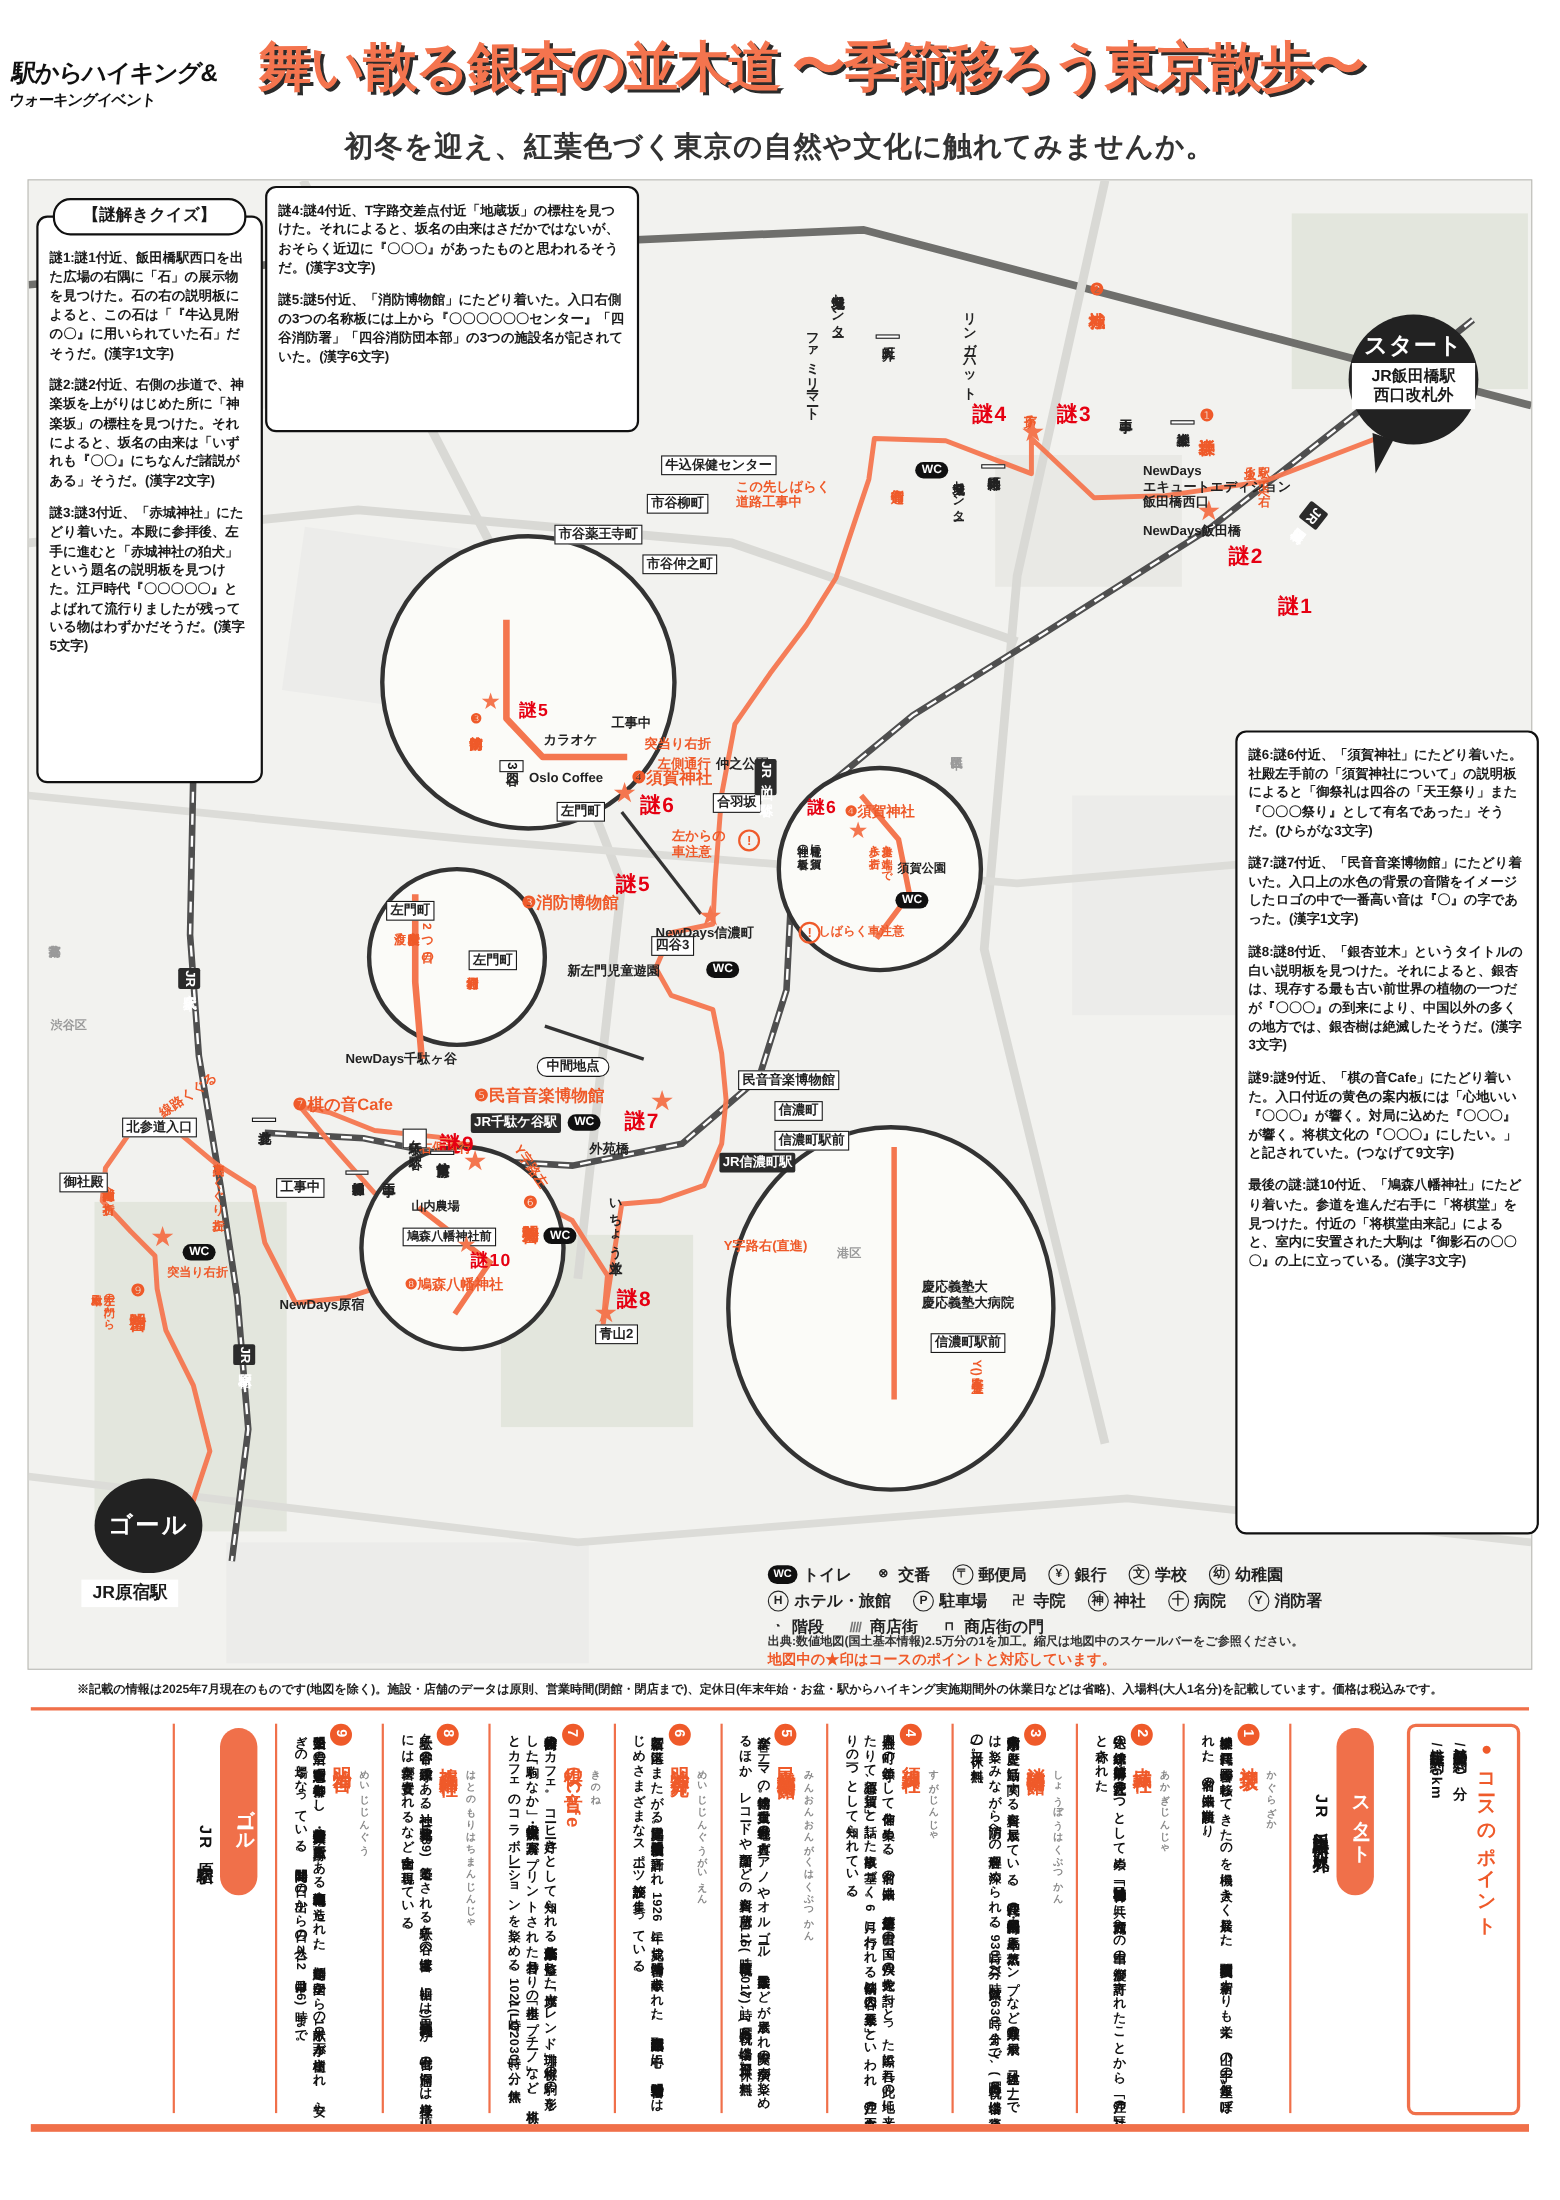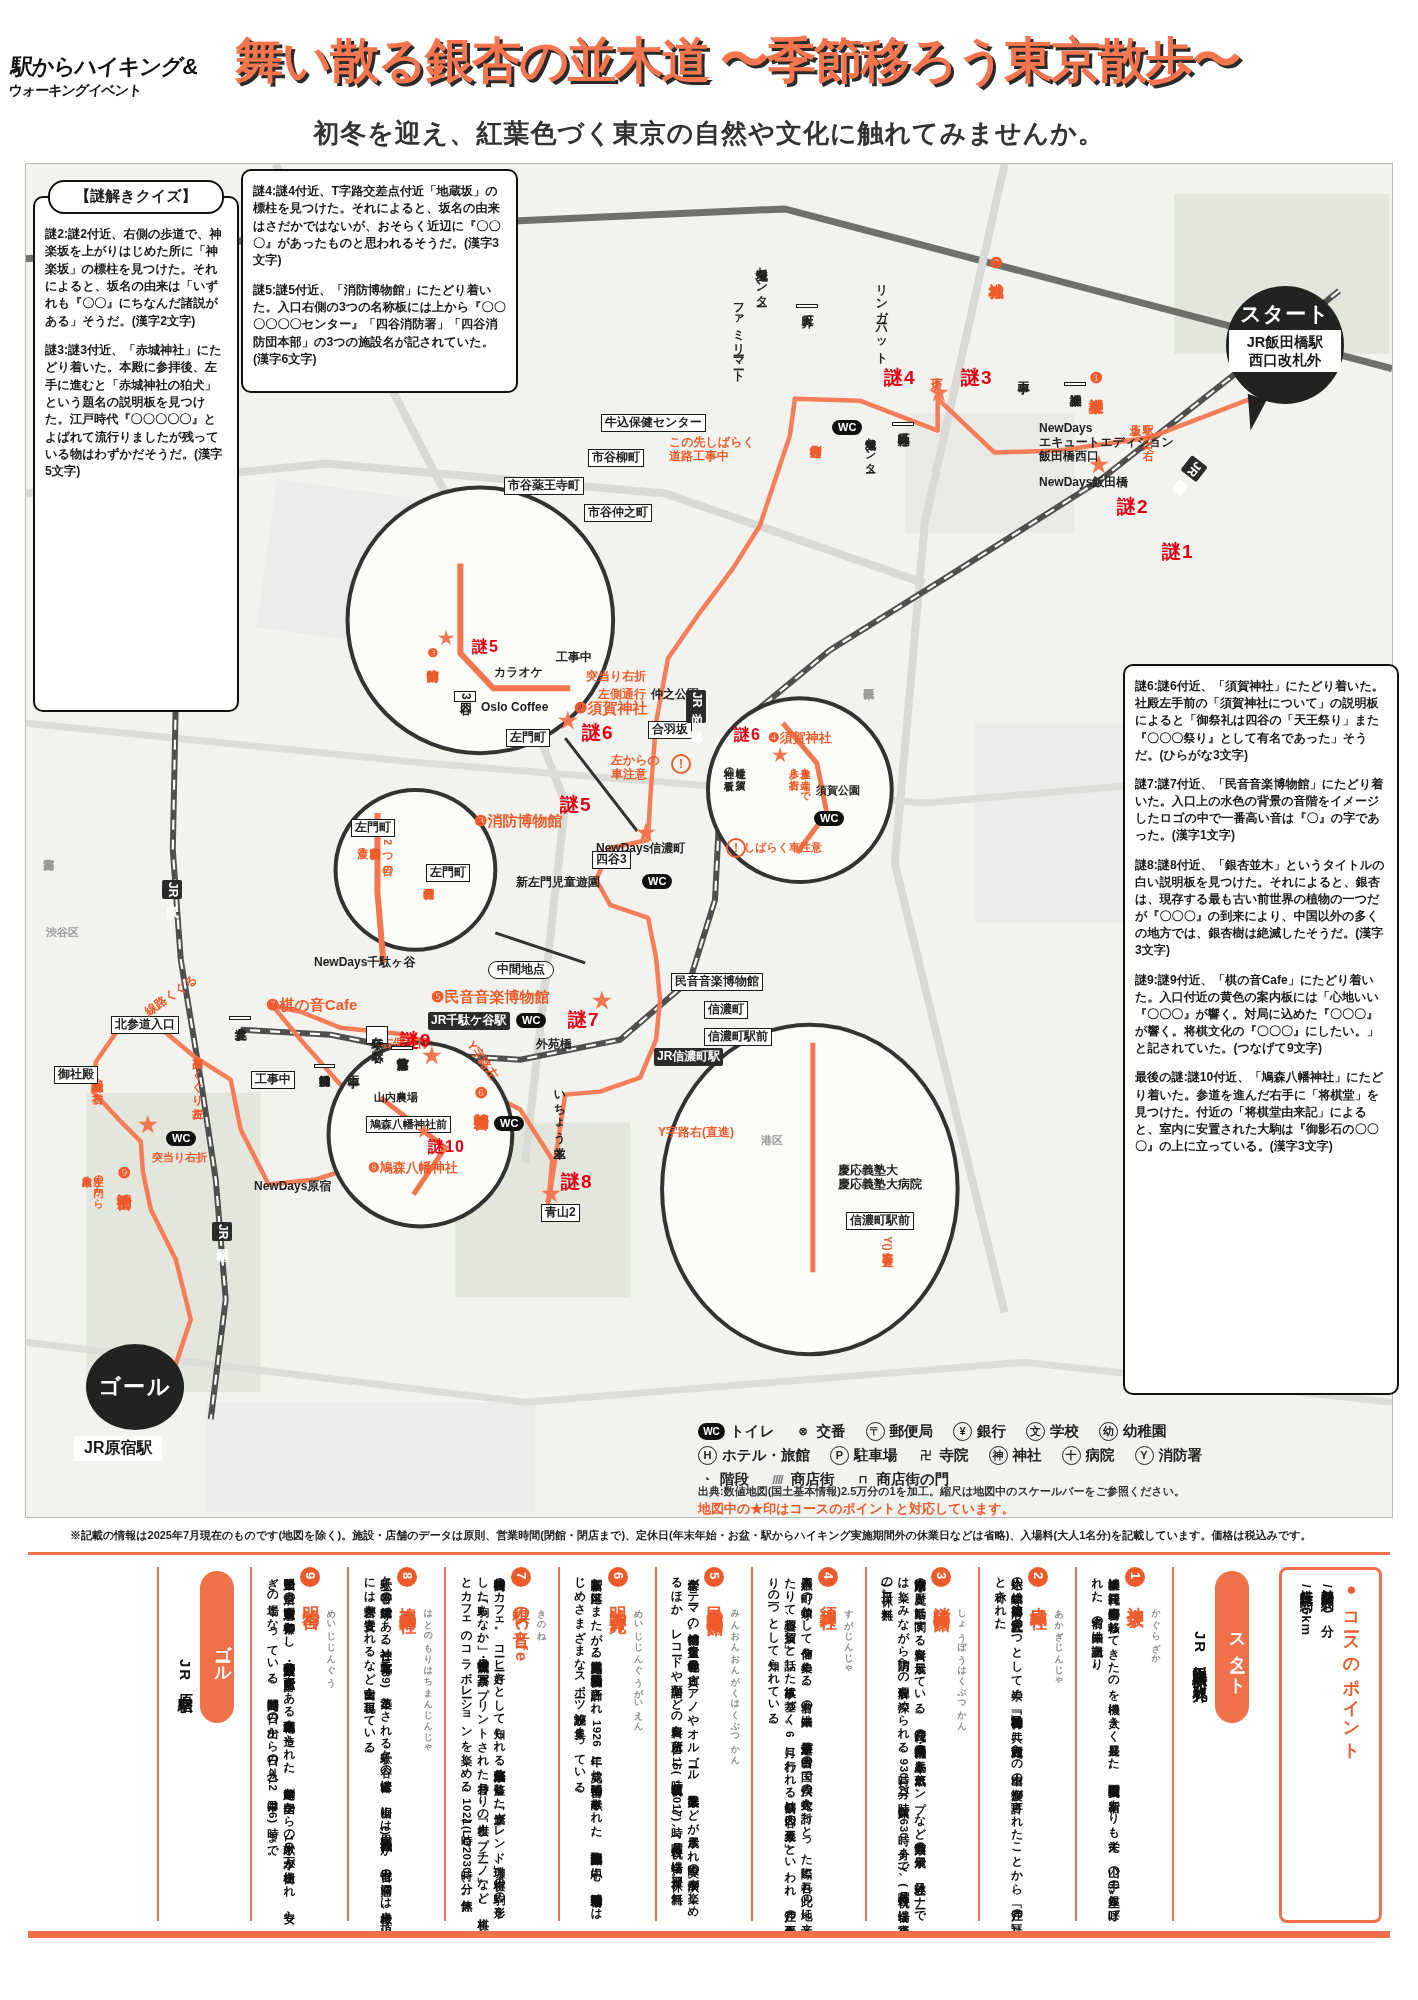--- a/index.html
+++ b/index.html
@@ -40,21 +40,21 @@
   .ml.scale{font-size:10px;color:#333;font-weight:700;}
 
   
   .qbox{position:absolute;background:#fff;border:2.5px solid #111;border-radius:10px;
         box-sizing:border-box;padding:12px 10px;font-size:12.2px;font-weight:600;line-height:1.42;}
   .qbox p{margin:0 0 12px 0;}
   .qb1{left:7px;top:32px;width:206px;height:516px;padding-top:28px;}
   .qb1-pill{position:absolute;left:22px;top:16px;width:172px;height:30px;background:#fff;
             border:2.5px solid #111;border-radius:16px;text-align:center;font-weight:900;
             font-size:15px;line-height:28px;z-index:5;}
-  .qb2{left:215px;top:5px;width:277px;height:224px;}
+  .qb2{left:215px;top:5px;width:340px;height:224px;}
   .qb3{left:1097px;top:500px;width:276px;height:731px;font-size:12.1px;}
 
   
   .start-bubble{position:absolute;left:1200px;top:122px;width:118px;height:118px;border-radius:50%;
                 background:#222;z-index:6;}
   .start-bubble .sb-title{position:absolute;left:0;top:14px;width:100%;text-align:center;
                 color:#fff;font-weight:900;font-size:21px;letter-spacing:1px;}
   .start-bubble .sb-band{position:absolute;left:3px;top:44px;width:112px;background:#fff;
                 text-align:center;font-weight:900;font-size:14.5px;line-height:1.25;padding:3px 0;}
   .start-tail{position:absolute;left:1216px;top:232px;width:0;height:0;z-index:5;
@@ -299,20 +299,21 @@
         <span class="ml compass" style="left: 38px; top: 420px;">北</span>
         <span class="ml scale" style="left: 8px; top: 494px;">0  100  200  300m</span>
         <span class="ml plain" style="left: 812px; top: 1000px; font-size: 12px;">慶応義塾大
 慶応義塾大病院</span>
         <span class="ml box" style="left: 820px; top: 1048px;">信濃町駅前</span>
         <span class="ml orange v" style="left: 855px; top: 1072px; font-size: 11px;">Y字路左(直進)</span>
       </div>
 
     <div class="qb1-pill">【謎解きクイズ】</div>
     <section class="qbox qb1">
+      <p>謎1:謎1付近、飯田橋駅西口を出た広場の右隅に「石」の展示物を見つけた。石の右の説明板によると、この石は「『牛込見附の〇』に用いられていた石」だそうだ。(漢字1文字)</p>
       <p>謎2:謎2付近、右側の歩道で、神楽坂を上がりはじめた所に「神楽坂」の標柱を見つけた。それによると、坂名の由来は「いずれも『〇〇』にちなんだ諸説がある」そうだ。(漢字2文字)</p>
       <p>謎3:謎3付近、「赤城神社」にたどり着いた。本殿に参拝後、左手に進むと「赤城神社の狛犬」という題名の説明板を見つけた。江戸時代『〇〇〇〇〇』とよばれて流行りましたが残っている物はわずかだそうだ。(漢字5文字)</p>
     </section>
     <section class="qbox qb2">
       <p>謎4:謎4付近、T字路交差点付近「地蔵坂」の標柱を見つけた。それによると、坂名の由来はさだかではないが、おそらく近辺に『〇〇〇』があったものと思われるそうだ。(漢字3文字)</p>
       <p>謎5:謎5付近、「消防博物館」にたどり着いた。入口右側の3つの名称板には上から『〇〇〇〇〇〇センター』「四谷消防署」「四谷消防団本部」の3つの施設名が記されていた。(漢字6文字)</p>
     </section>
     <section class="qbox qb3">
       <p>謎6:謎6付近、「須賀神社」にたどり着いた。社殿左手前の「須賀神社について」の説明板によると「御祭礼は四谷の「天王祭り」また『〇〇〇祭り』として有名であった」そうだ。(ひらがな3文字)</p>
       <p>謎7:謎7付近、「民音音楽博物館」にたどり着いた。入口上の水色の背景の音階をイメージしたロゴの中で一番高い音は『〇』の字であった。(漢字1文字)</p>

